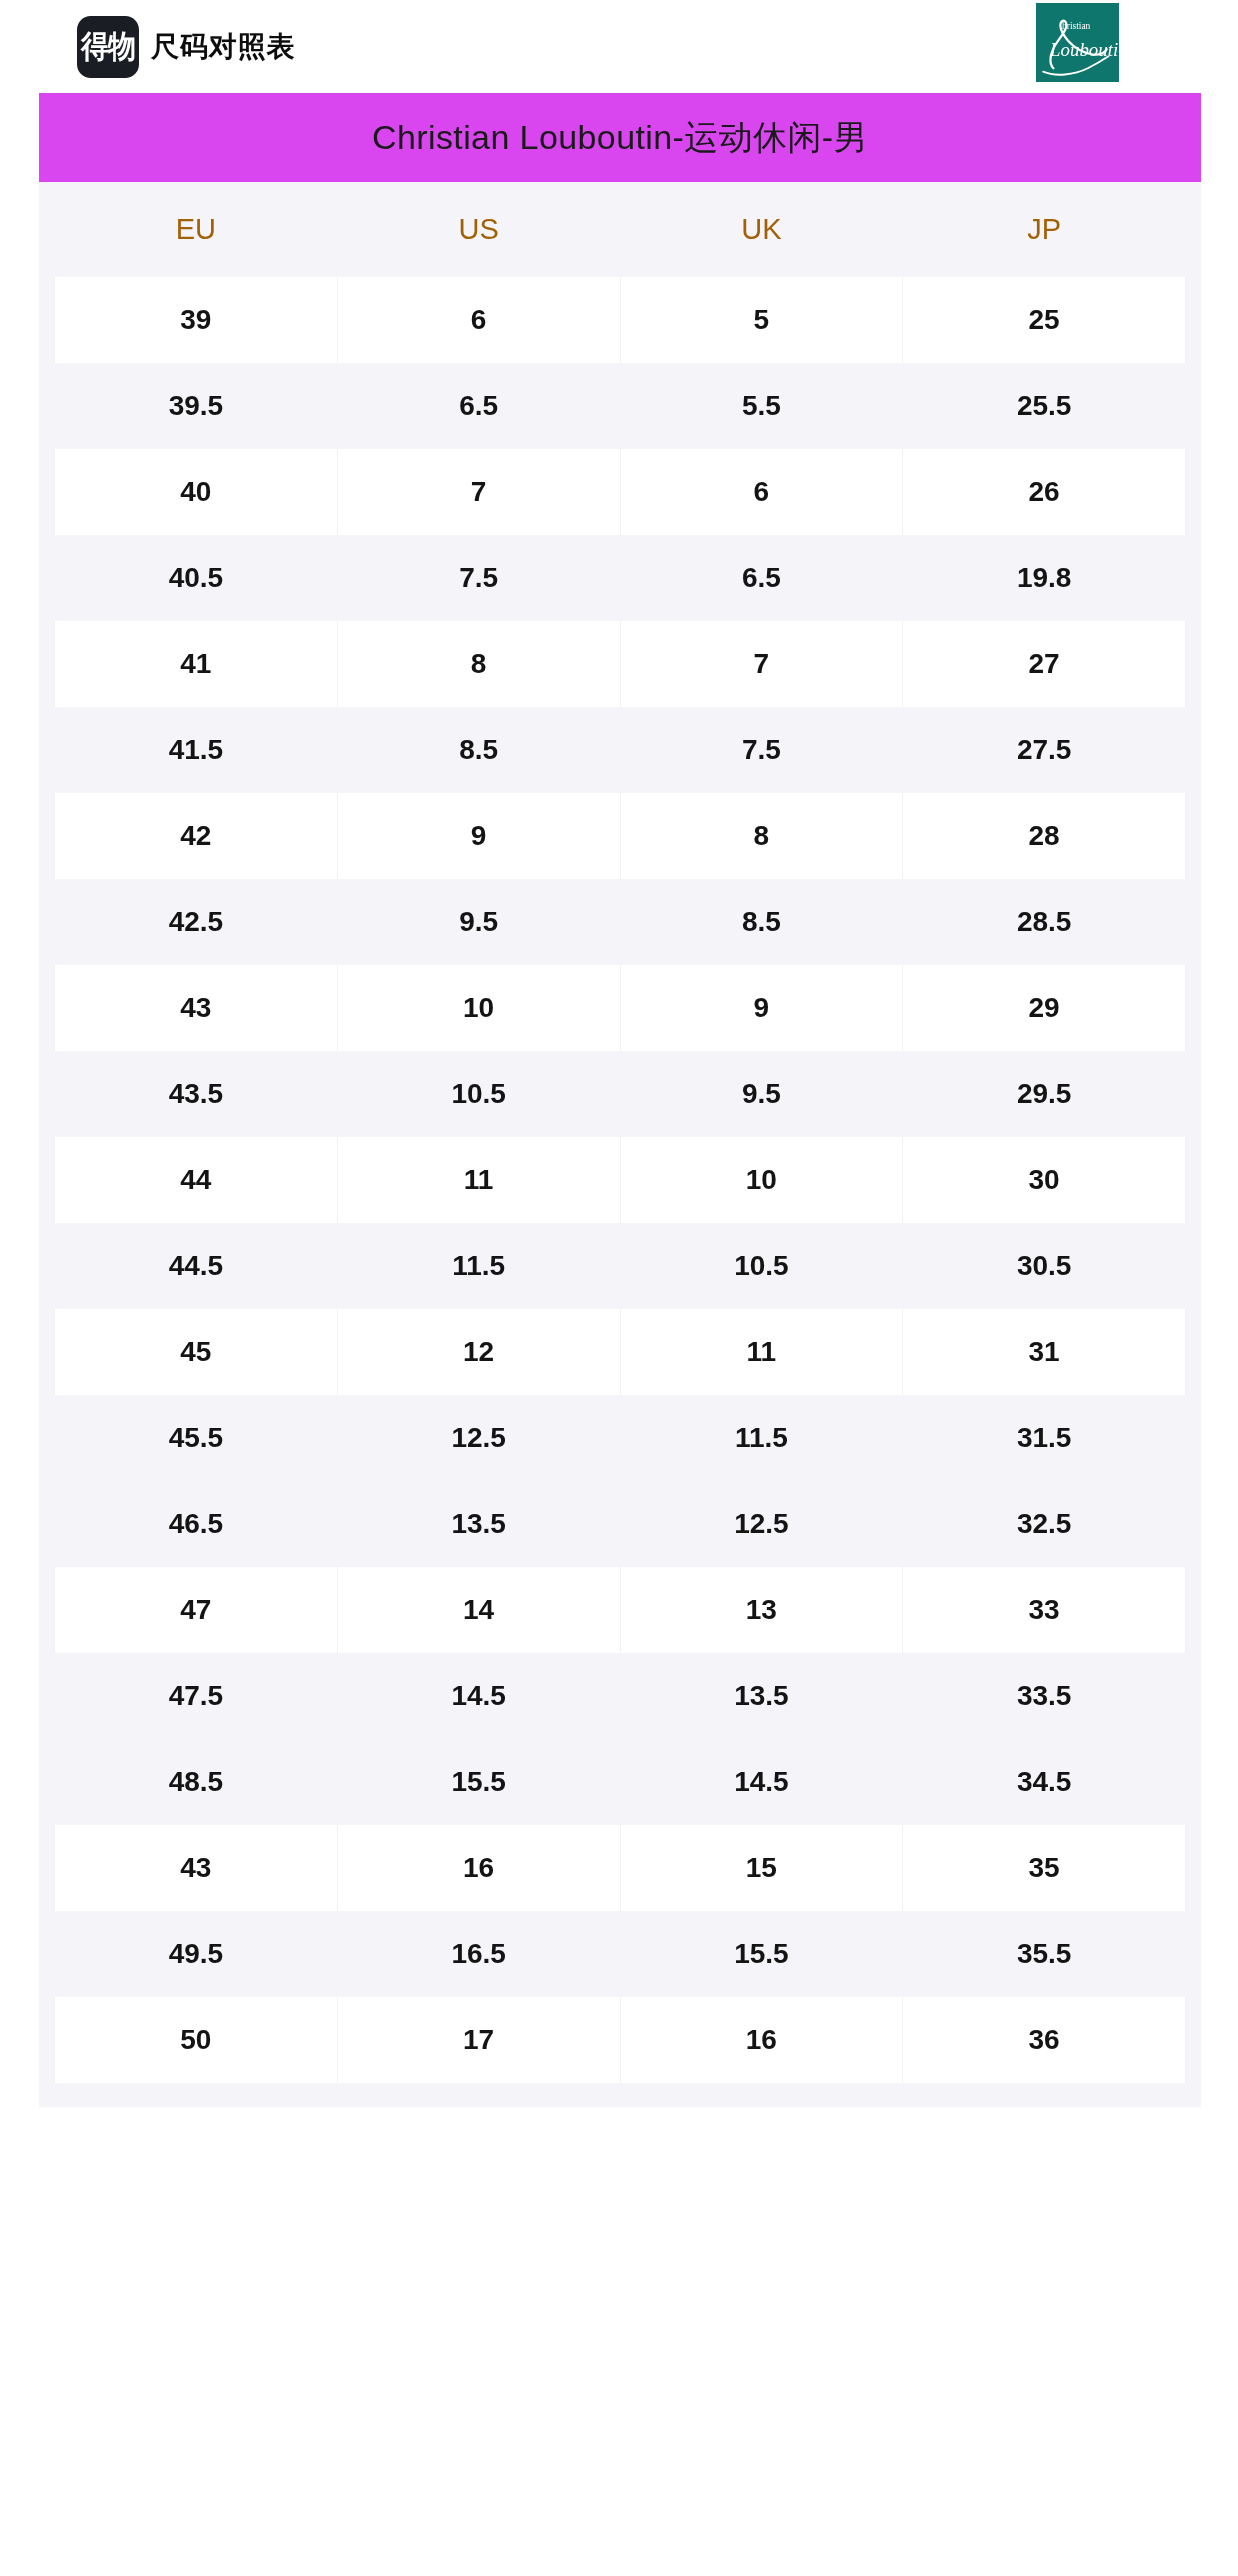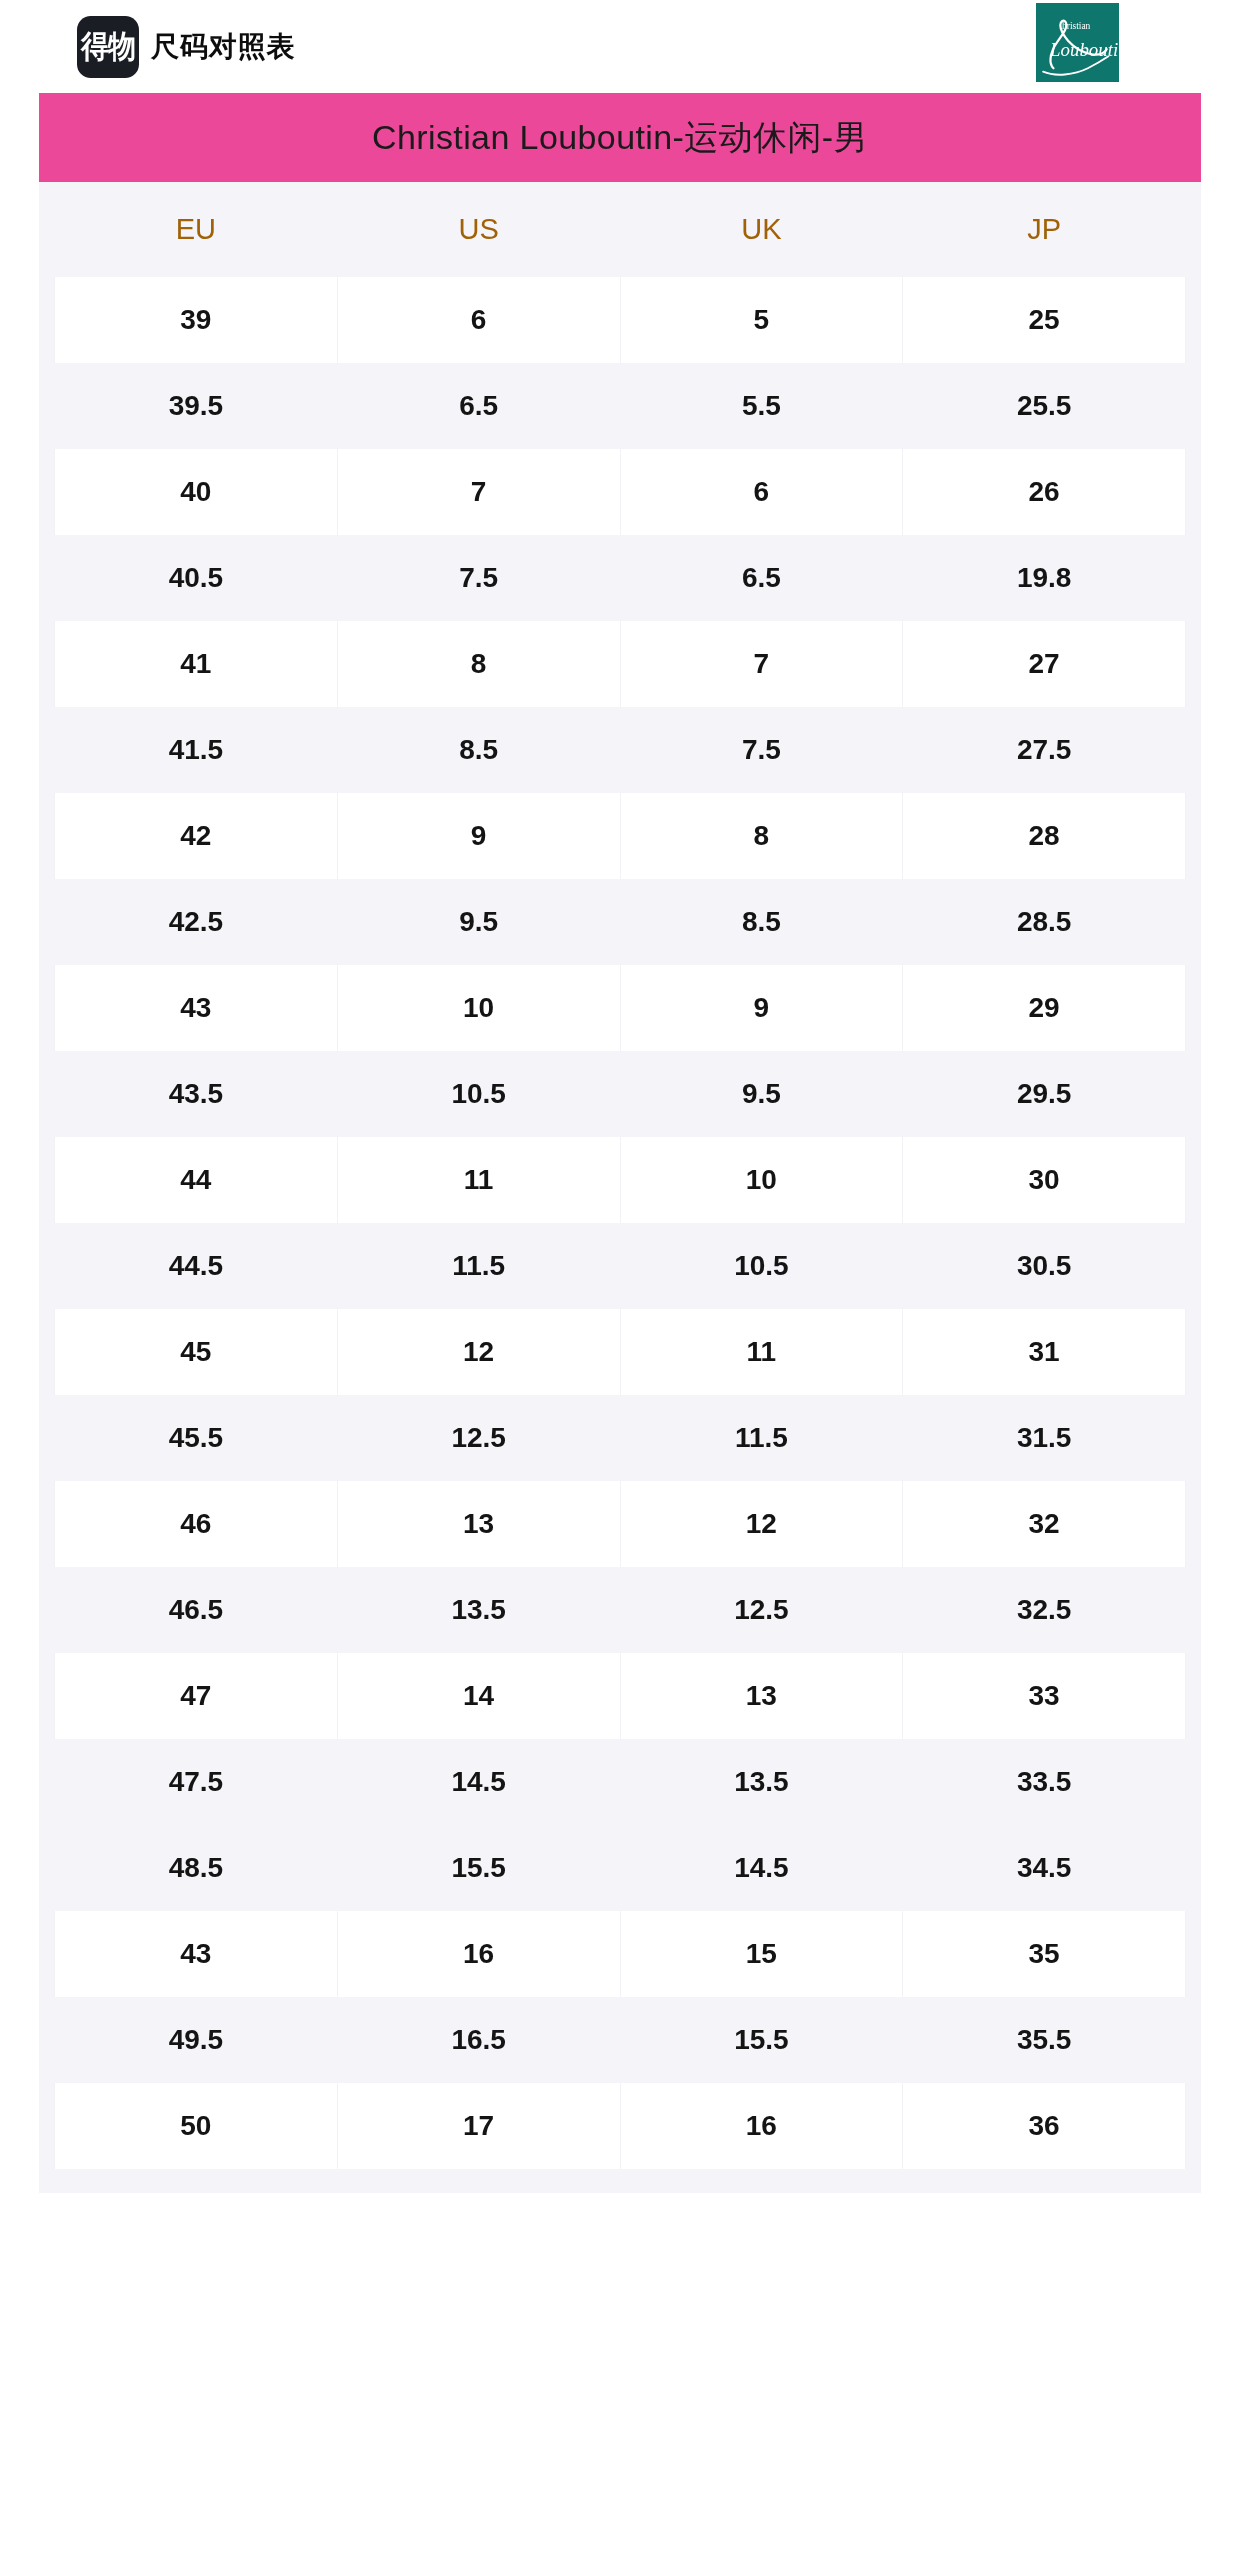--- a/index.html
+++ b/index.html
@@ -60,21 +60,21 @@
   
   .table-card {
     position: absolute;
     left: 39px; top: 93px;
     width: 1162px;
     background: #f4f4f9;
     padding-bottom: 24px;
   }
   .table-title {
     height: 89px;
-    background: #ec4899;
+    background: #d946ef;
     display: flex;
     align-items: center;
     justify-content: center;
   }
   .table-title-text {
     font-size: 34px;
     color: #1a1a1a;
     letter-spacing: 0.4px;
     white-space: nowrap;
   }
@@ -267,28 +267,20 @@
           <td class="col-pad-r"></td>
         </tr>
         <tr class="row-even">
           <td class="col-pad-l"></td>
           <td>45.5</td>
           <td>12.5</td>
           <td>11.5</td>
           <td>31.5</td>
           <td class="col-pad-r"></td>
         </tr>
-        <tr class="row-odd">
-          <td class="col-pad-l"></td>
-          <td>46</td>
-          <td>13</td>
-          <td>12</td>
-          <td>32</td>
-          <td class="col-pad-r"></td>
-        </tr>
         <tr class="row-even">
           <td class="col-pad-l"></td>
           <td>46.5</td>
           <td>13.5</td>
           <td>12.5</td>
           <td>32.5</td>
           <td class="col-pad-r"></td>
         </tr>
         <tr class="row-odd">
           <td class="col-pad-l"></td>

